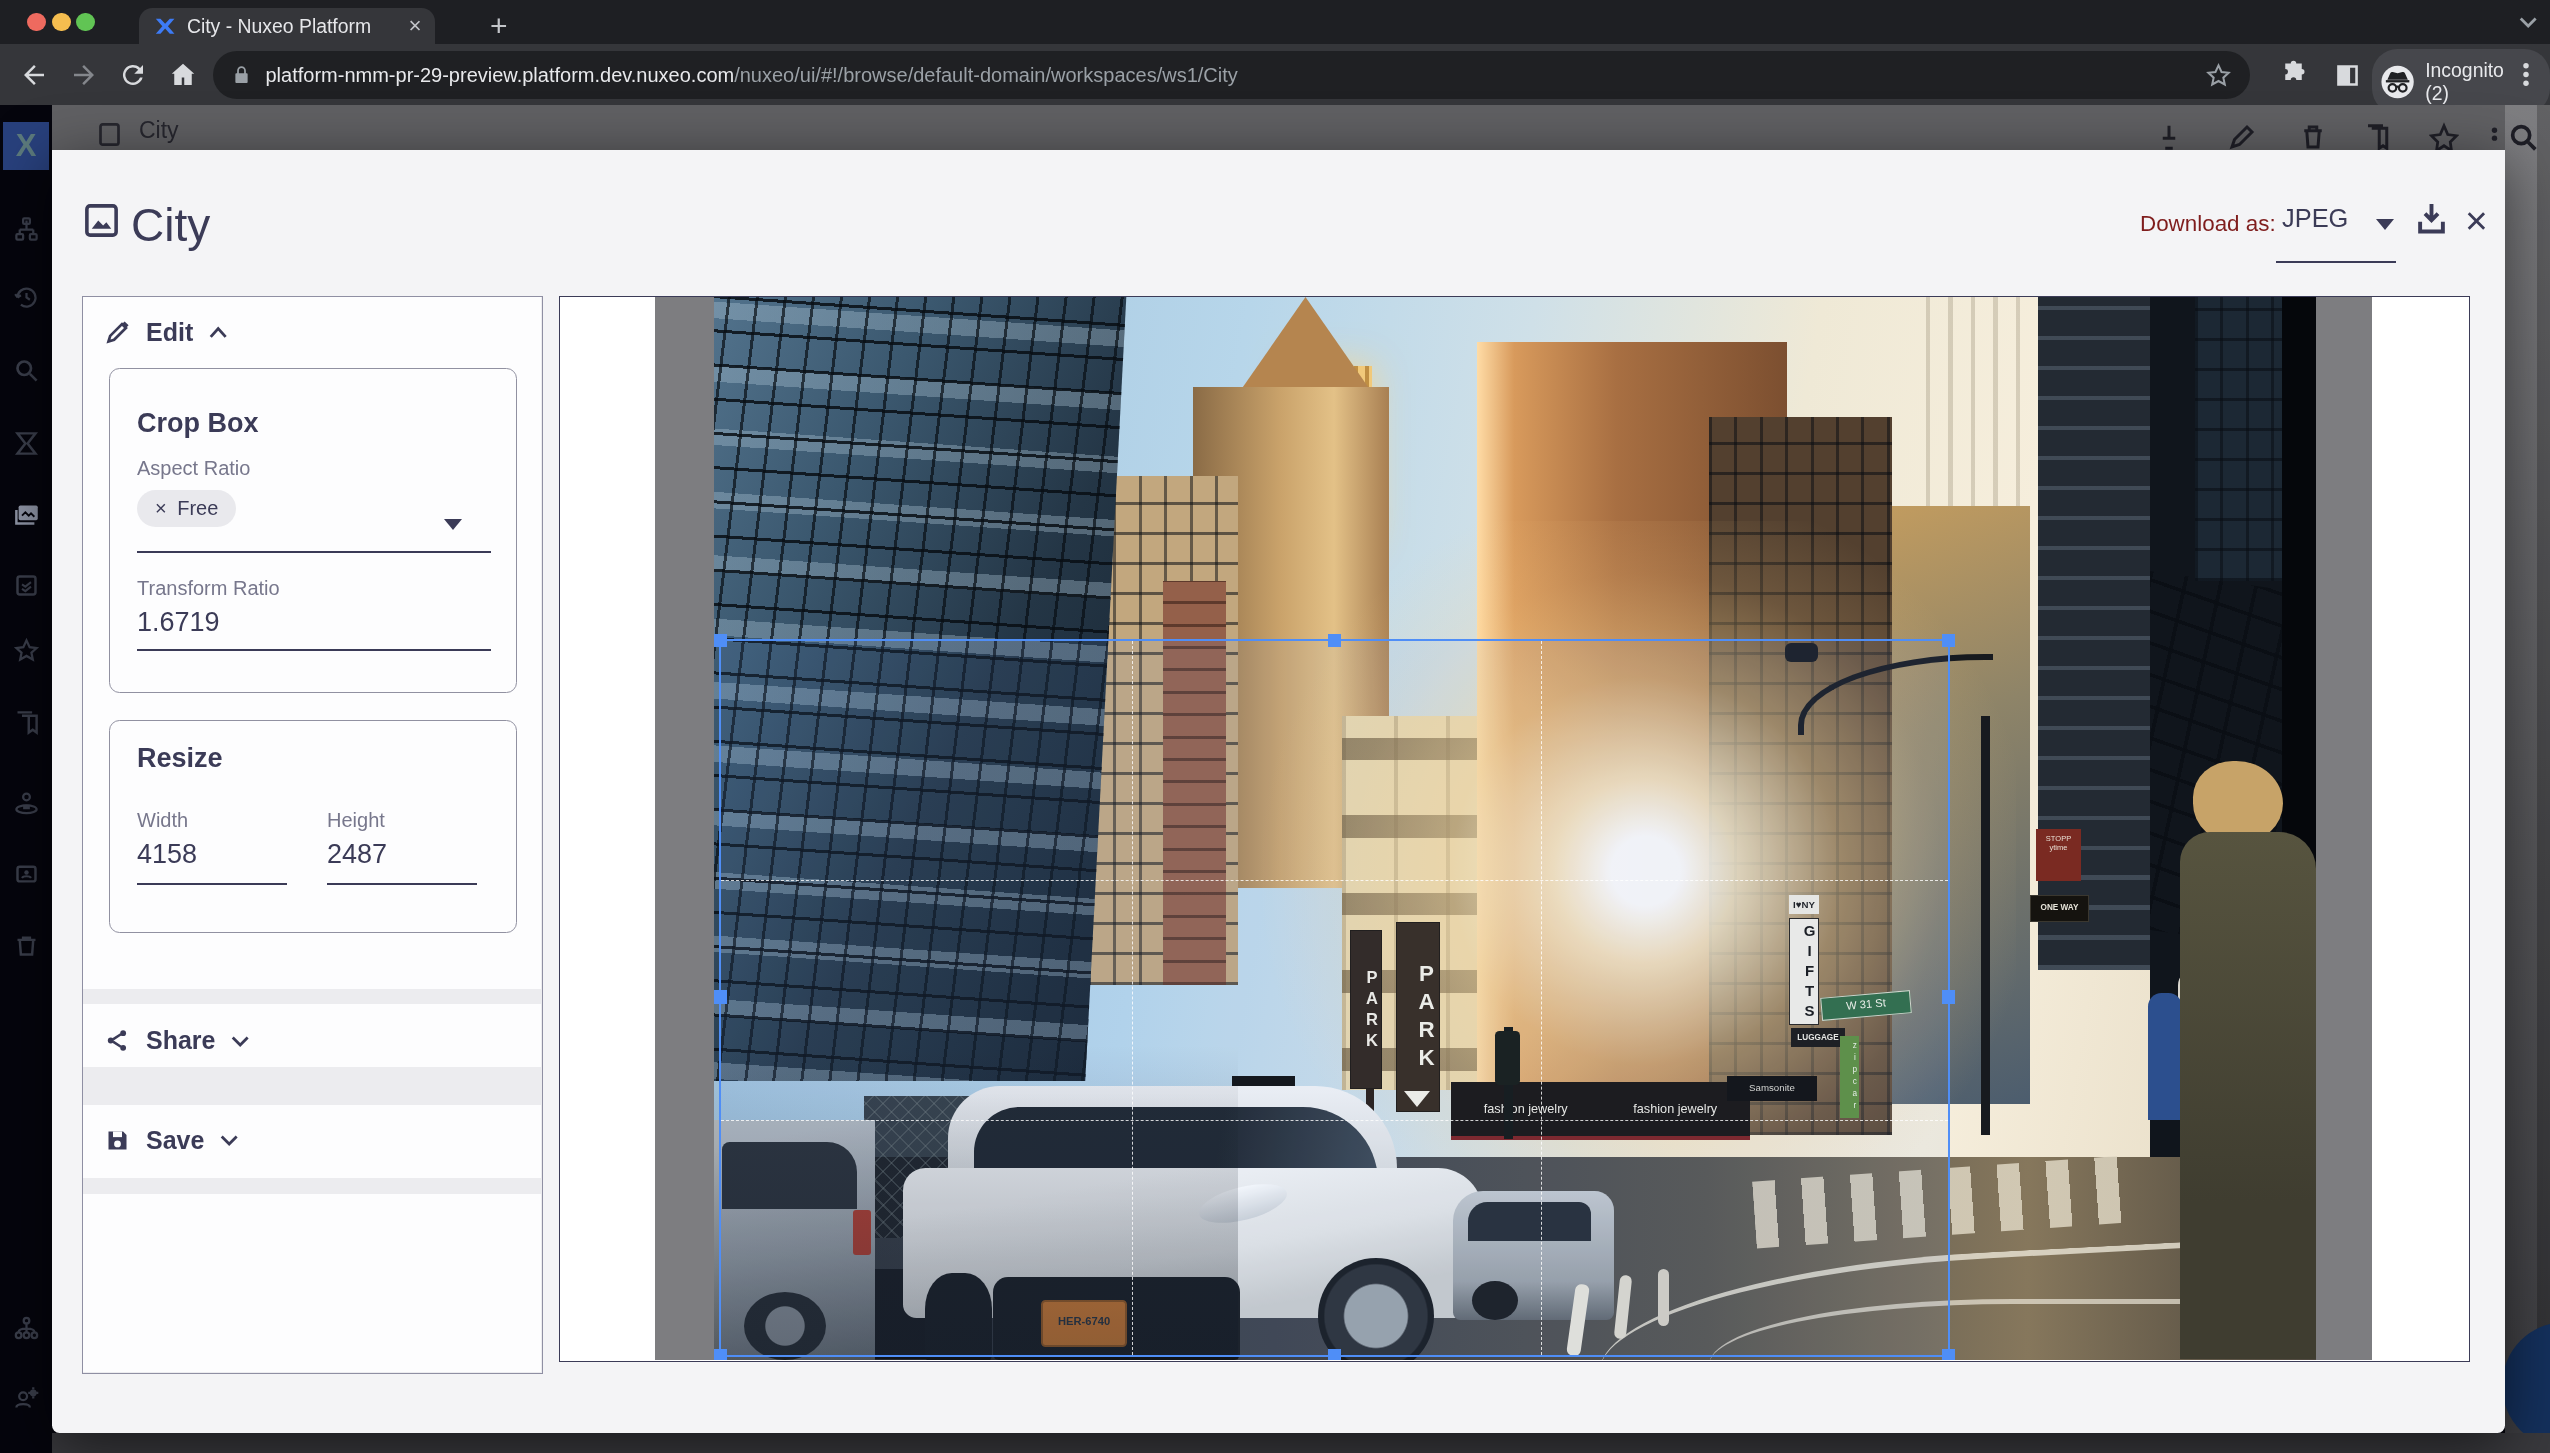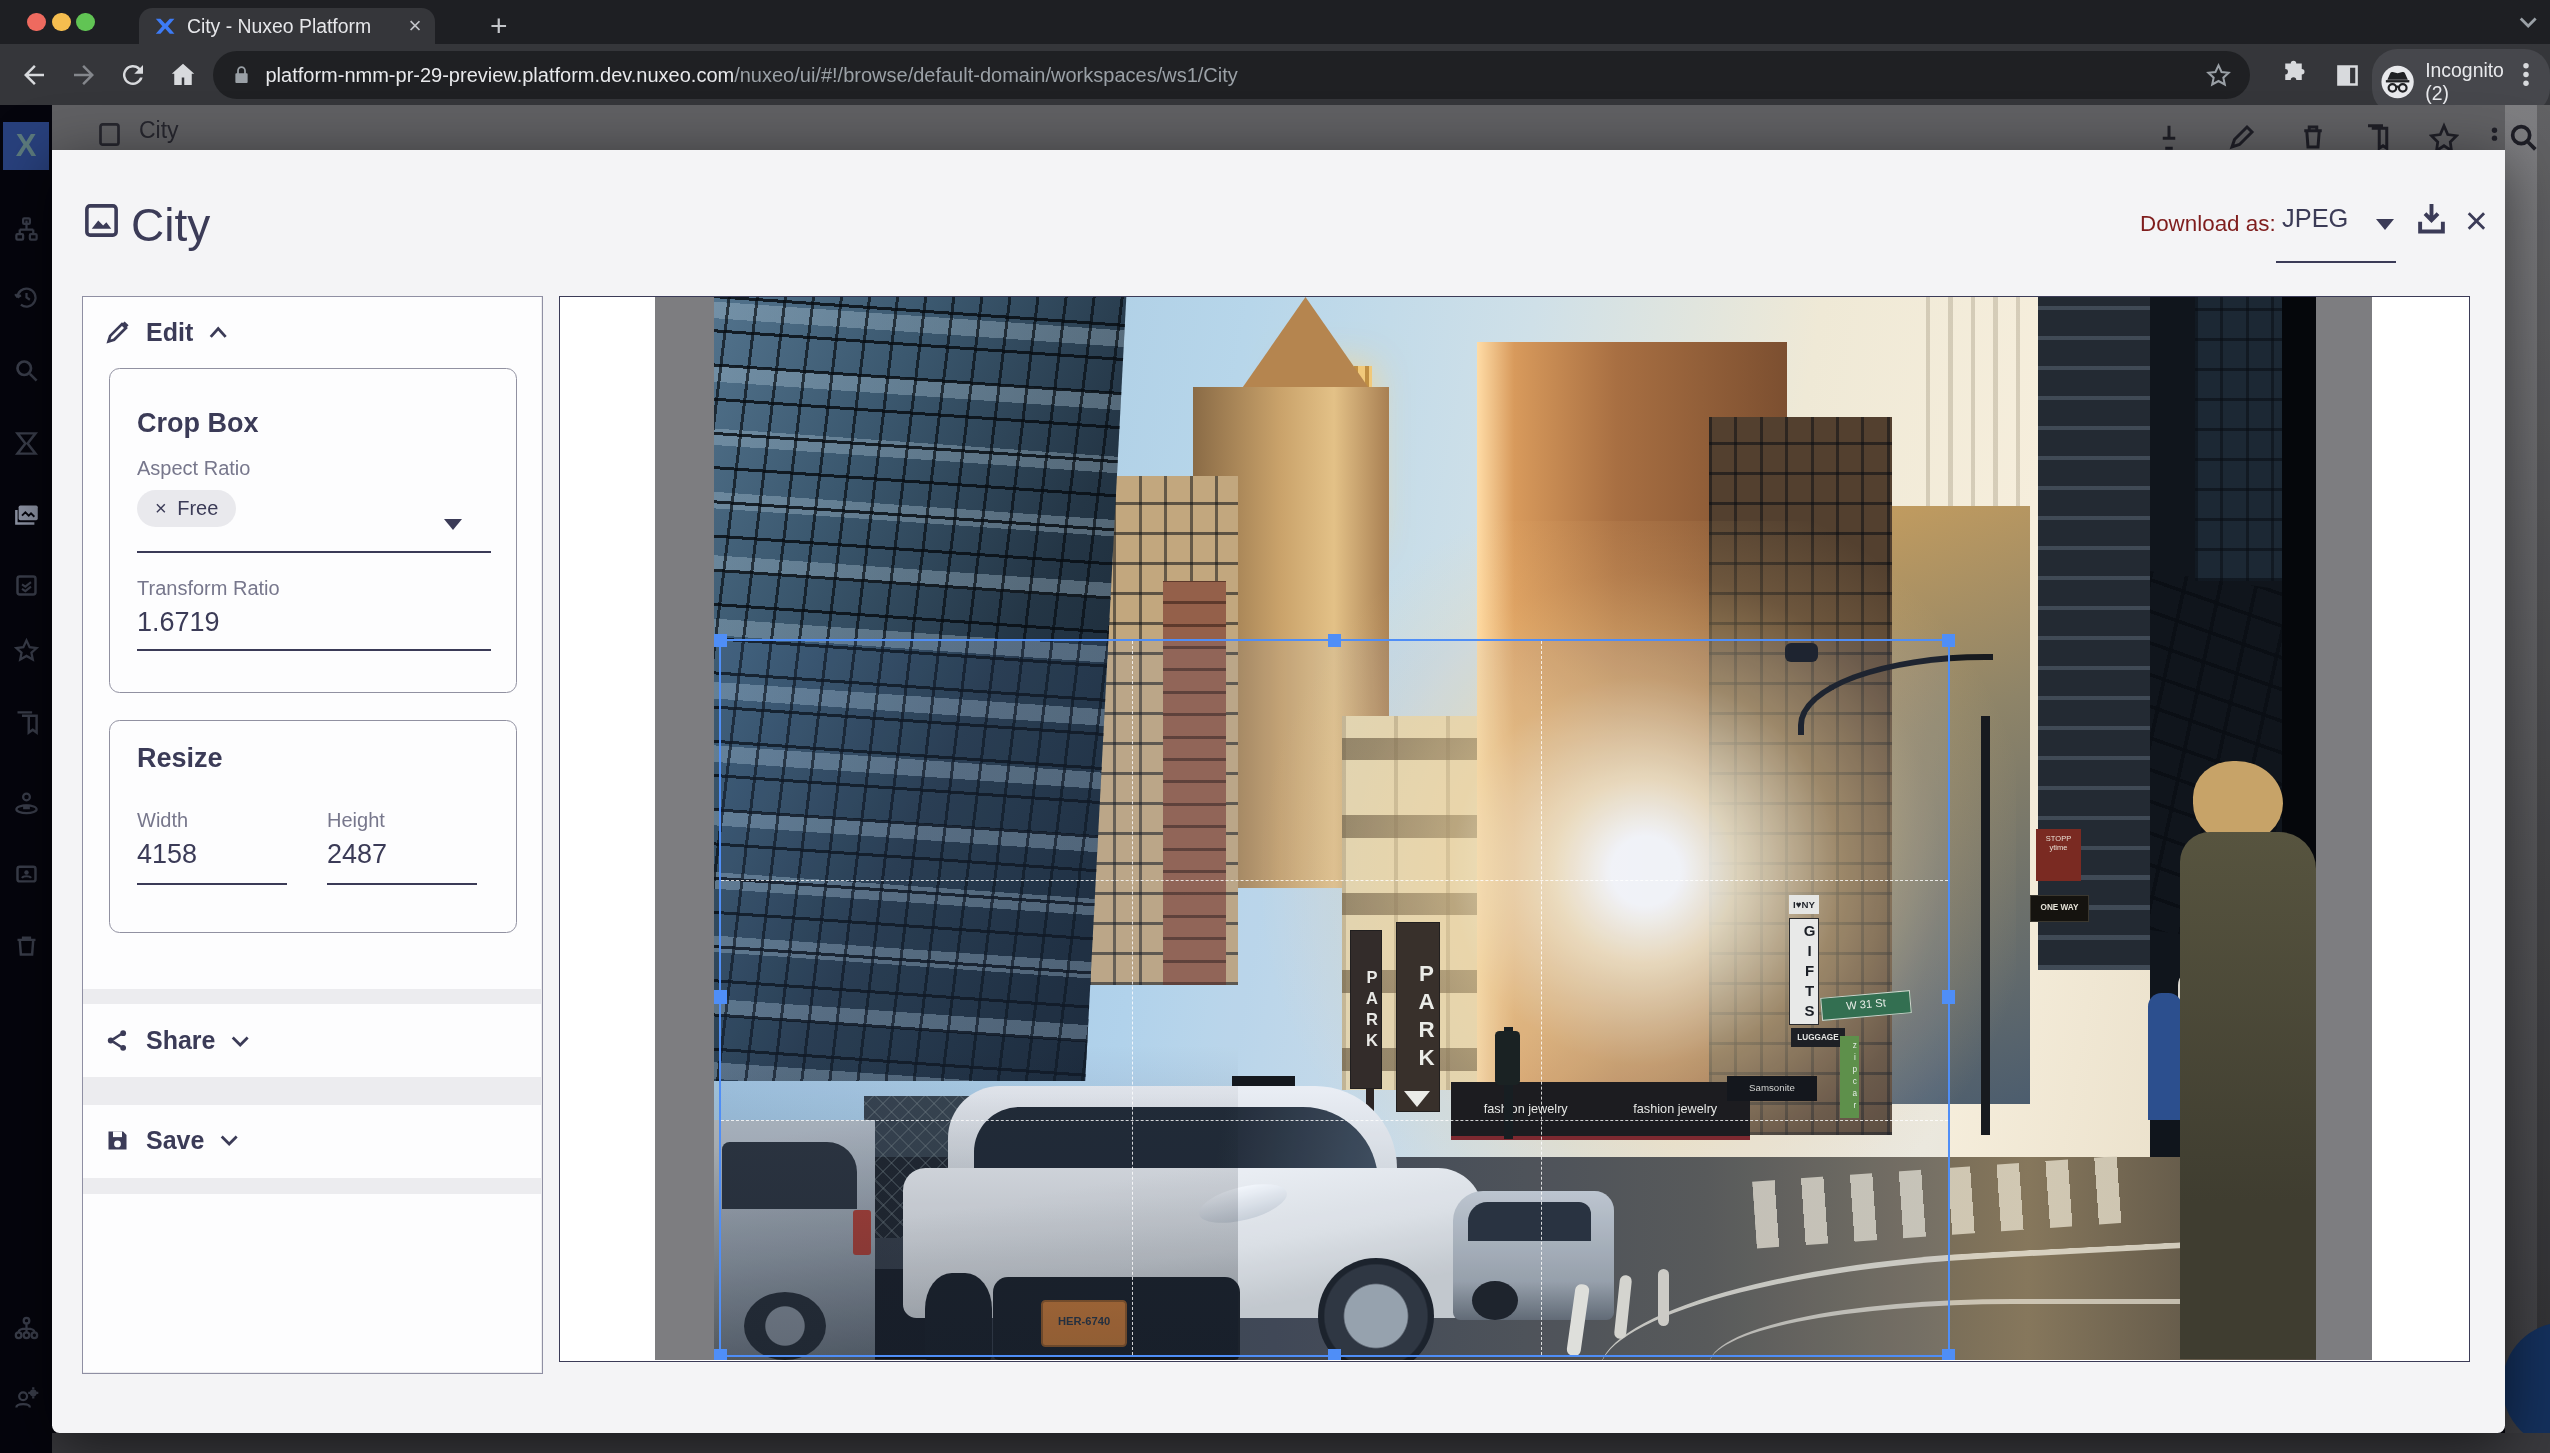--- a/index.html
+++ b/index.html
@@ -305,21 +305,21 @@
           <div class="abs card-h" style="left:27px;top:22.4px">Resize</div>
           <div class="abs flabel" style="left:27px;top:88px">Width</div>
           <div class="abs fvalue" style="left:27px;top:118px">4158</div>
           <div class="abs uline" style="left:27px;top:162px;width:150px"></div>
           <div class="abs flabel" style="left:217px;top:88px">Height</div>
           <div class="abs fvalue" style="left:217px;top:118px">2487</div>
           <div class="abs uline" style="left:217px;top:162px;width:150px"></div>
         </div>
       </div>
 
-      <div class="abs sect" style="top:707px;height:73px">
+      <div class="abs sect" style="top:707px;height:63px">
         <div class="sec-row abs" style="left:21px;top:22.4px">
           <svg width="27" height="27" viewBox="0 0 24 24">
             <circle cx="6" cy="12" r="2.6" fill="#3b3b57"></circle>
               <circle cx="17" cy="5.5" r="2.6" fill="#3b3b57"></circle>
               <circle cx="17" cy="18.5" r="2.6" fill="#3b3b57"></circle>
             <path d="M8 11l7-4.5M8 13l7 4.5" stroke="#3b3b57" stroke-width="2.2"></path>
             </svg>
           <span class="sec-label">Share</span>
           <svg class="chev" width="22.4" height="16.5" viewBox="0 0 24 16">
             <polyline points="4,4 12,12 20,4" fill="none" stroke="#3b3b57" stroke-width="3"></polyline>

